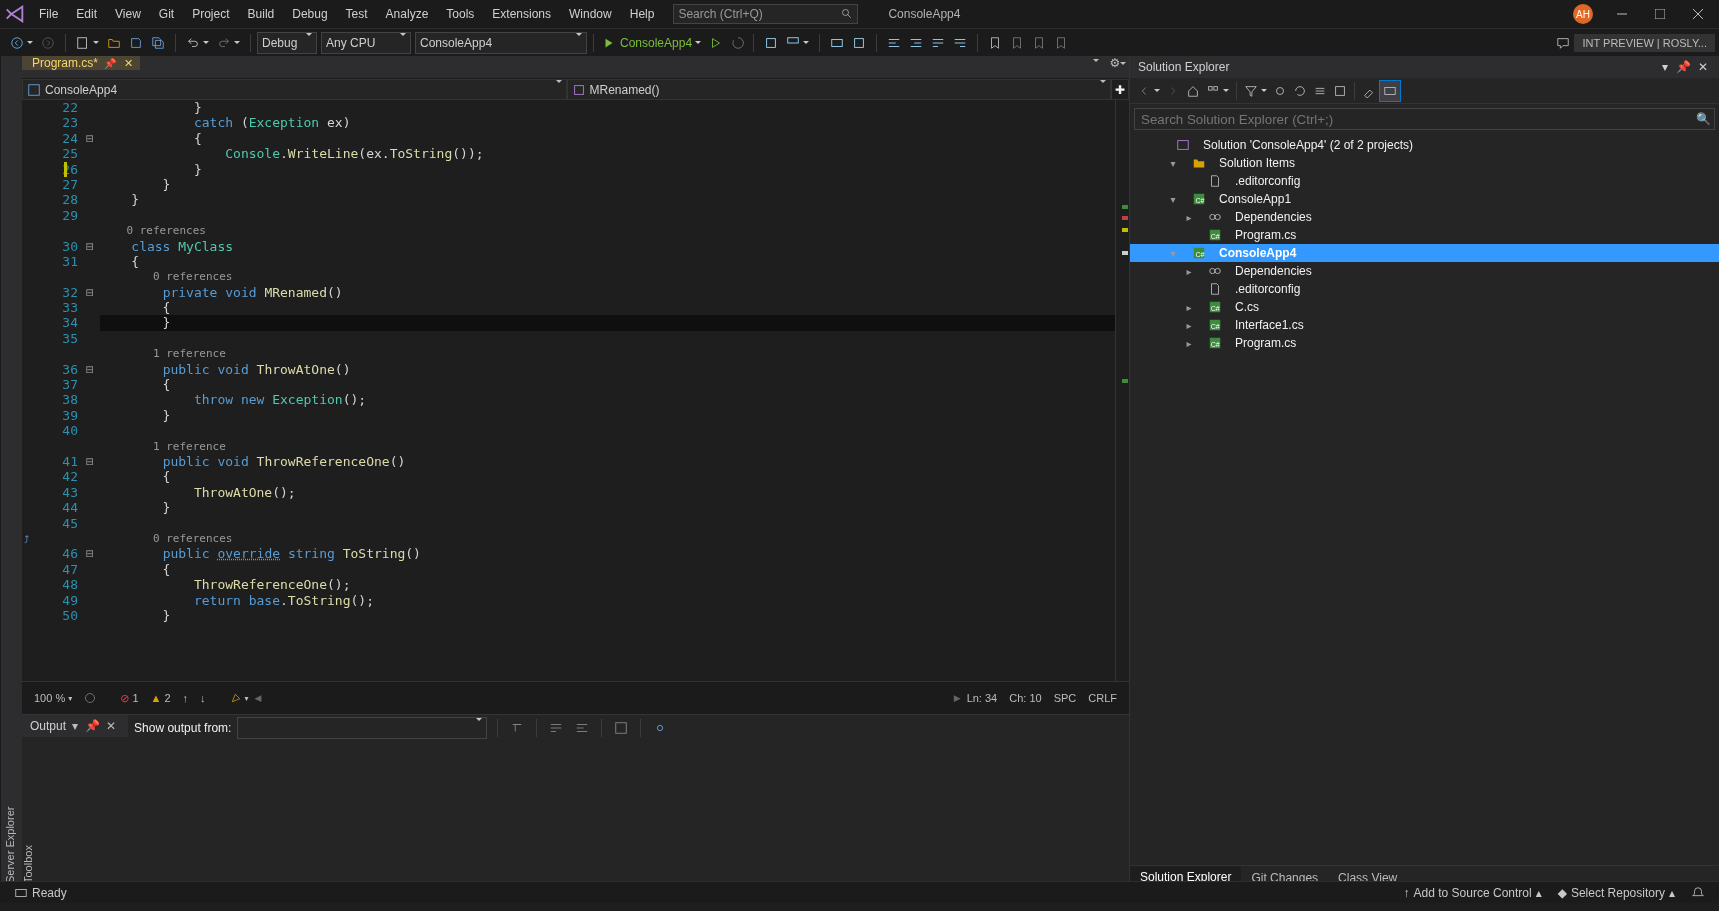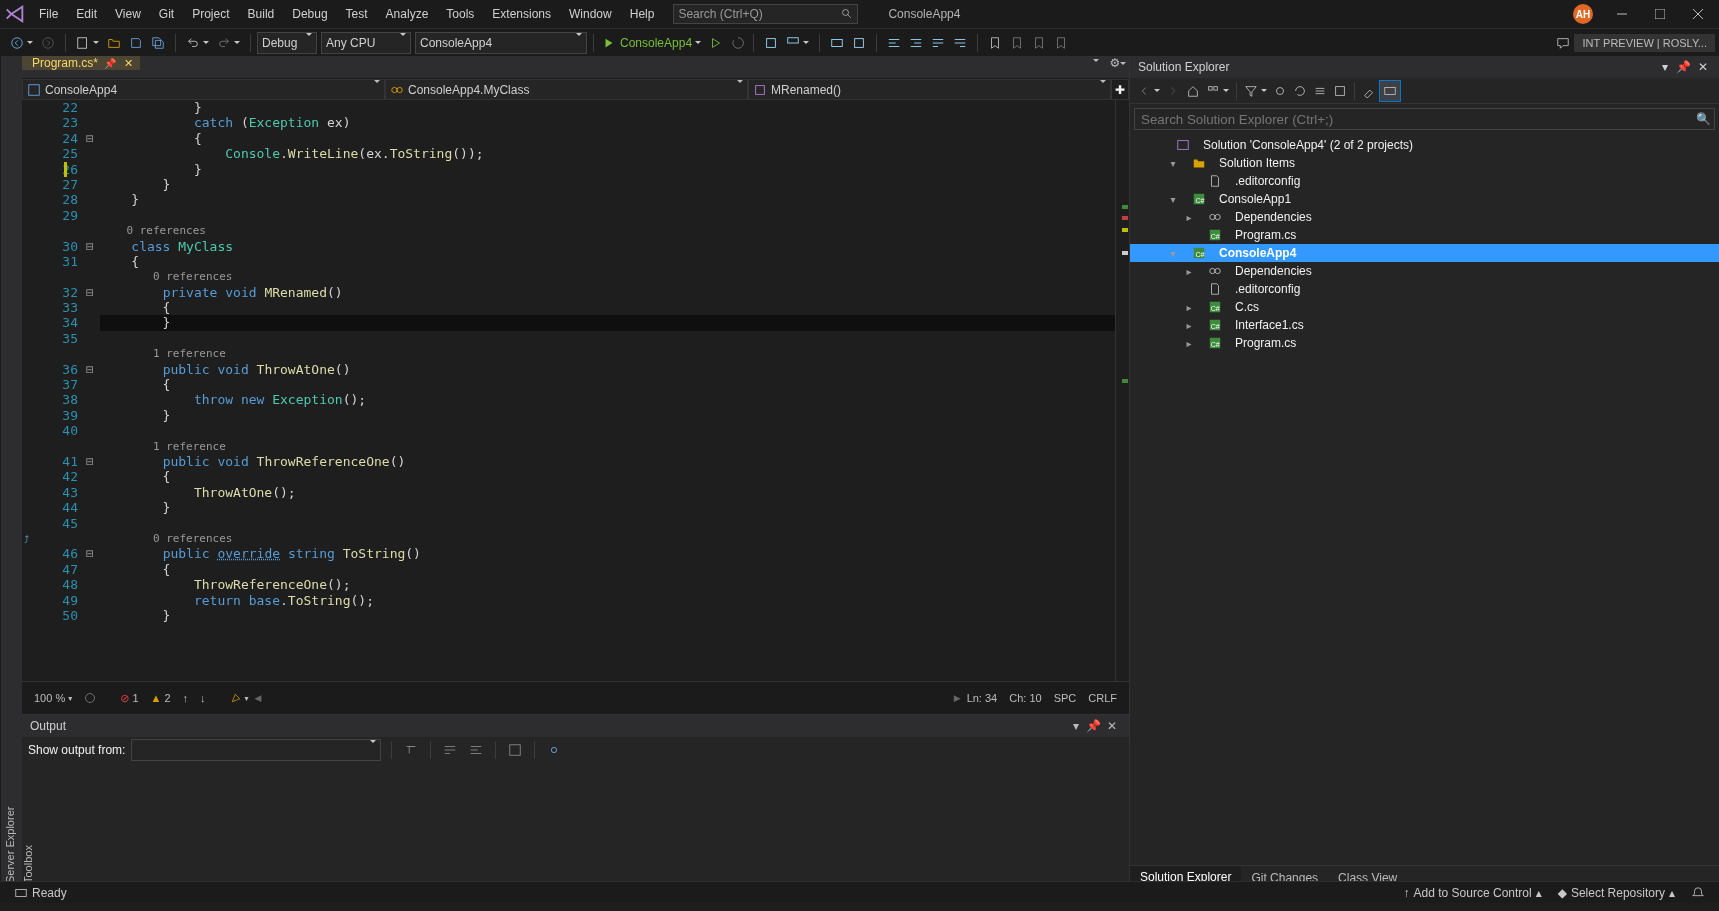--- a/index.html
+++ b/index.html
@@ -6,21 +6,21 @@
 *{box-sizing:border-box}
 
 
 .titlebar{height:28px;background:#1b1b1c;display:flex;align-items:center;padding:0 4px;gap:4px}
 .vs-logo{width:22px;height:22px;display:flex;align-items:center;justify-content:center}
 .menu-list{display:flex;align-items:center;height:100%}
 .menu-item{padding:0 9px;height:100%;display:flex;align-items:center;cursor:pointer;color:#d0d0d0}
 .search-box{flex:0 0 185px;height:20px;margin:0 6px;background:#252526;border:1px solid #434346;display:flex;align-items:center;padding:0 4px;color:#999}
 .search-box .sp{flex:1}
 .window-title{flex:1;padding-left:20px;color:#b2b2b2}
-.avatar{width:20px;height:20px;border-radius:50%;background:#e06824;color:#fff;font-size:10px;font-weight:bold;display:flex;align-items:center;justify-content:center;margin:16px 8px}
+.avatar{width:20px;height:20px;border-radius:50%;background:#e06824;color:#fff;font-size:10px;font-weight:normal;display:flex;align-items:center;justify-content:center;margin:16px 8px}
 .win-btn{width:34px;height:100%;display:flex;align-items:center;justify-content:center;color:#bcbcbc}
 .win-btn svg{width:10px;height:10px;stroke:#bcbcbc;stroke-width:1;fill:none}
 
 
 .toolbar{height:28px;background:#1b1b1c;display:flex;align-items:center;padding:0 4px;border-top:1px solid #2d2d30}
 .tb-group{display:flex;align-items:center;height:100%;padding:0 2px}
 .tb-sep{width:1px;height:18px;background:#3c3c3c;margin:0 4px}
 .tb-btn{height:22px;padding:0 4px;display:flex;align-items:center;justify-content:center;color:#c8c8c8;cursor:pointer;position:relative}
 .tb-btn svg{width:14px;height:14px}
 .tb-dd::after{content:"";border:3px solid transparent;border-top:3px solid #c8c8c8;margin-left:3px;margin-top:3px}
@@ -73,21 +73,21 @@
 .ov-mark{position:absolute;width:6px;height:4px;right:1px}
 
 
 .ed-status{height:20px;background:#1b1b1c;border-top:1px solid #333;display:flex;align-items:center;padding:16px 6px;color:#bcbcbc;font-size:11px}
 .ed-status .cell{padding:0 6px;display:flex;align-items:center;gap:3px}
 .ed-status .spacer{flex:1}
 .errico{color:#e04040}
 .warnico{color:#d9a100}
 
 
-.output-panel{height:175px;background:#252526;border-top:1px solid #333;display:flex;flex-direction:column}
+.output-panel{height:175px;background:#252526;border-top:1px solid #333;display:flex;flex-direction:row}
 .output-panel .hdr{height:22px;background:#2d2d30;display:flex;align-items:center;padding:0 8px}
 .output-panel .hdr .t{flex:1;color:#d0d0d0}
 .output-panel .hdr .b{width:18px;height:18px;display:flex;align-items:center;justify-content:center;color:#bcbcbc}
 .output-panel .tb{height:26px;display:flex;align-items:center;padding:0 6px;gap:4px}
 .output-panel .tb .combo{width:250px}
 
 
 .se-panel{width:590px;background:#252526;border-left:1px solid #333;display:flex;flex-direction:column}
 .se-panel .hdr{height:22px;background:#2d2d30;display:flex;align-items:center;padding:0 8px;color:#d0d0d0}
 .se-panel .hdr .t{flex:1}
@@ -358,30 +358,20 @@
             <svg viewBox="0 0 16 16">
               <rect x="2" y="2" width="12" height="12" fill="none" stroke="#6ba3e0"></rect>
             </svg>
           </span>
         <span class="txt">ConsoleApp4</span>
           <span class="arr"></span>
       </div>
       <div class="nav-combo">
         <span class="ico">
             <svg viewBox="0 0 16 16">
-              <circle cx="5" cy="8" r="3" fill="none" stroke="#d9a100"></circle>
-              <circle cx="11" cy="8" r="3" fill="none" stroke="#d9a100"></circle>
-            </svg>
-          </span>
-        <span class="txt">ConsoleApp4.MyClass</span>
-          <span class="arr"></span>
-      </div>
-      <div class="nav-combo">
-        <span class="ico">
-            <svg viewBox="0 0 16 16">
               <rect x="3" y="3" width="10" height="10" fill="none" stroke="#b180d7"></rect>
             </svg>
           </span>
         <span class="txt">MRenamed()</span>
           <span class="arr"></span>
       </div>
       <div style="width:18px;display:flex;align-items:center;justify-content:center;border:1px solid #333">✚</div>
     </div>
 
     <div class="editor">

